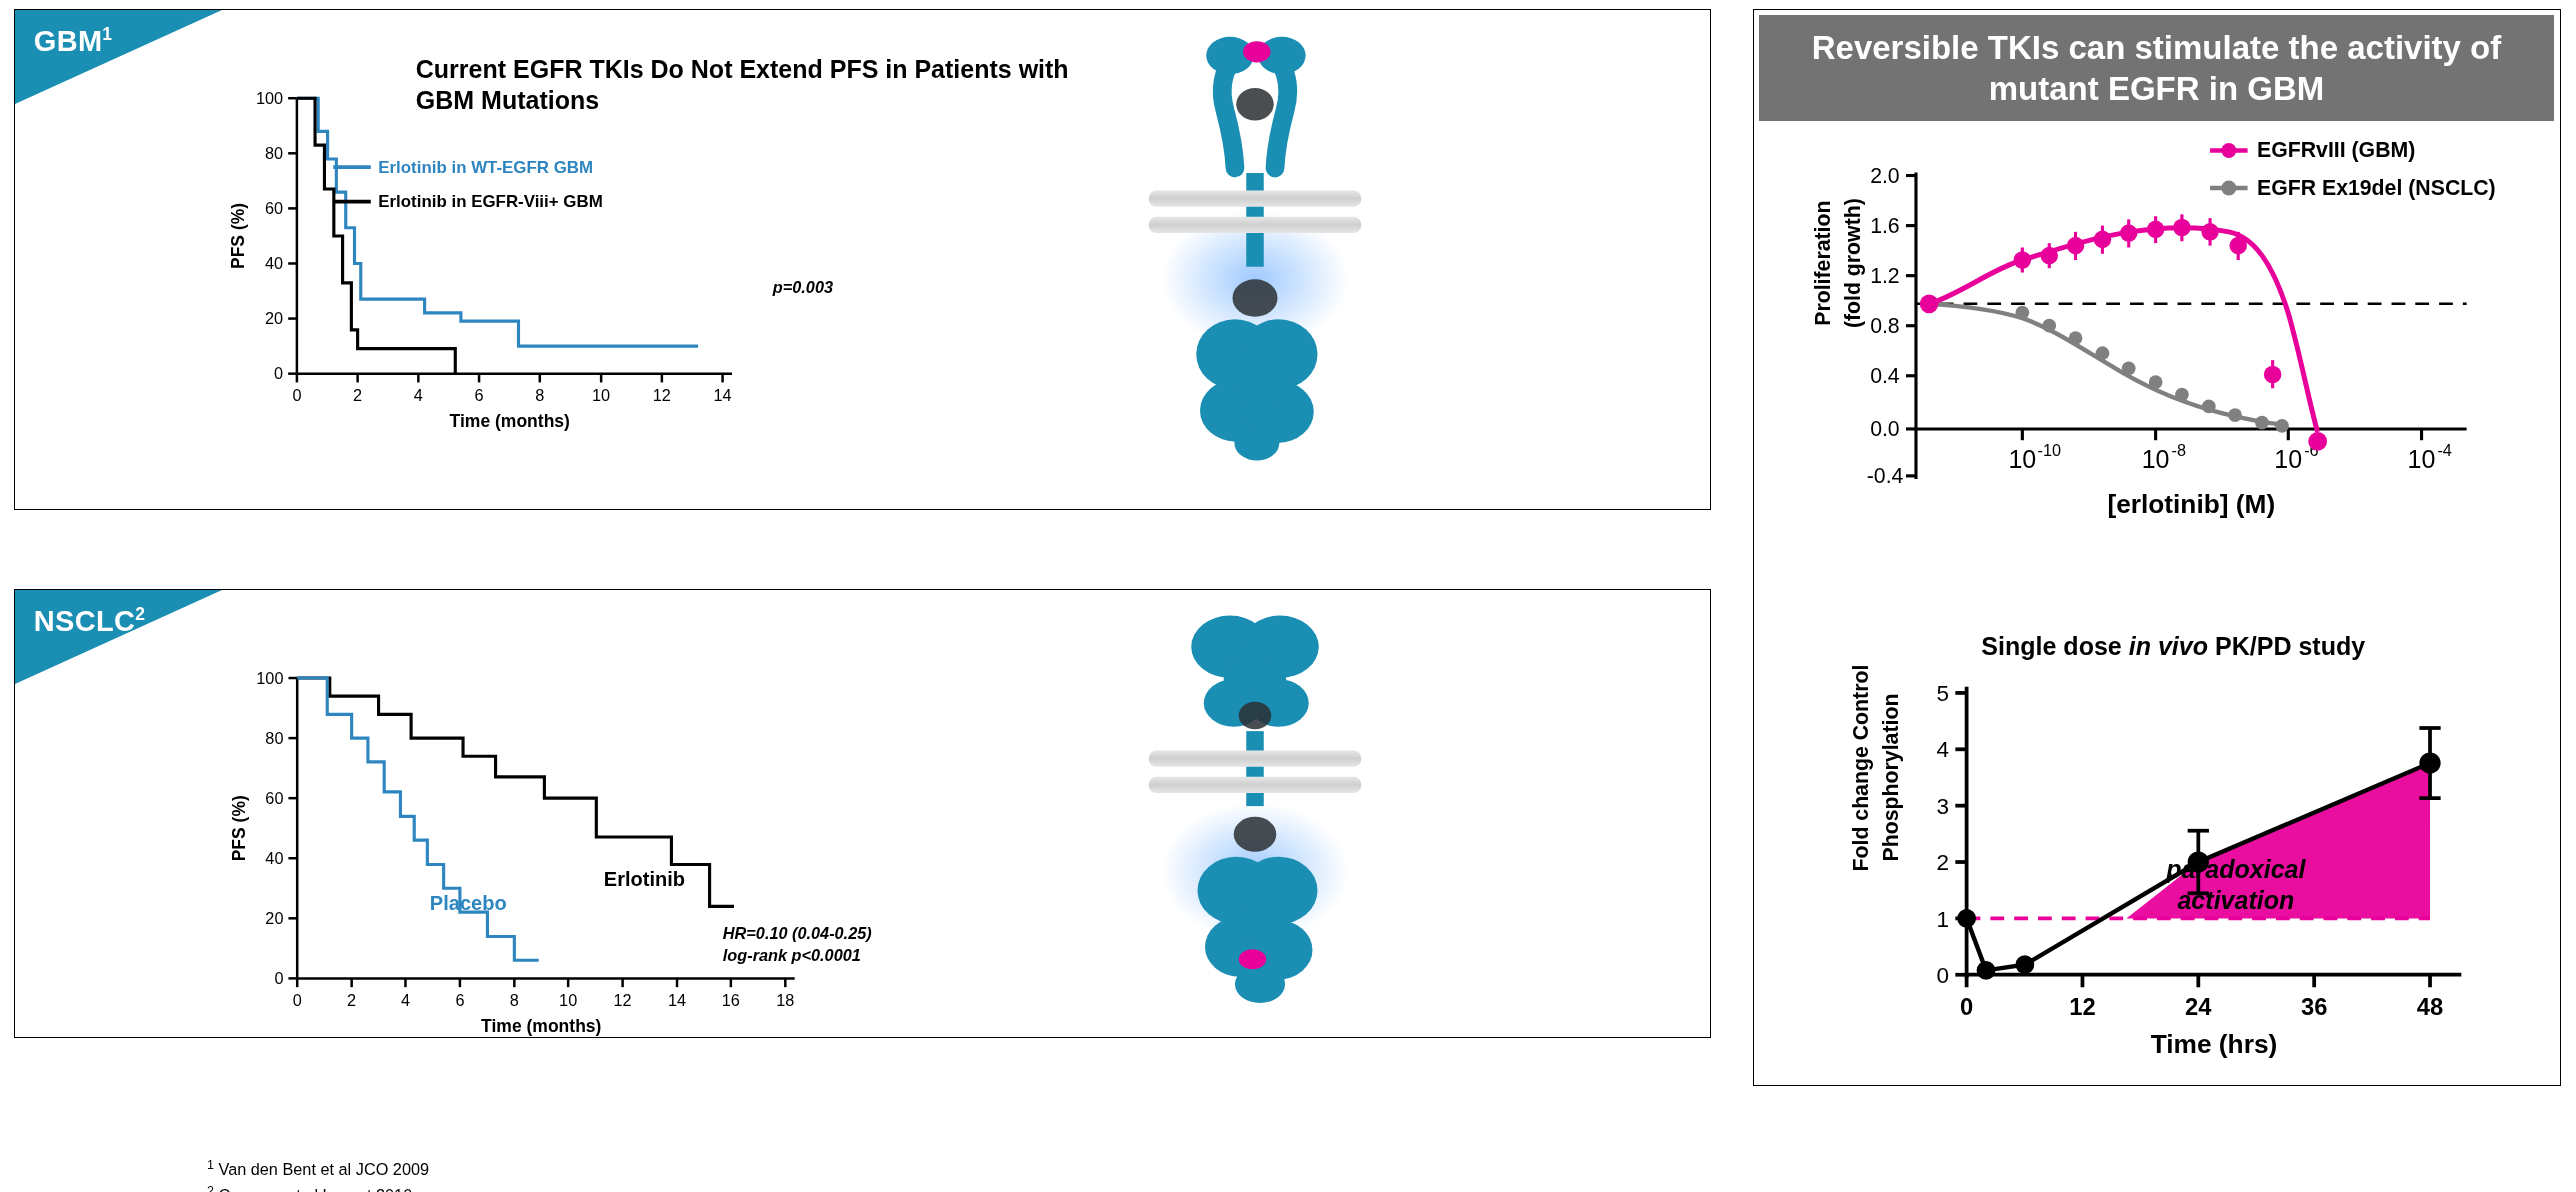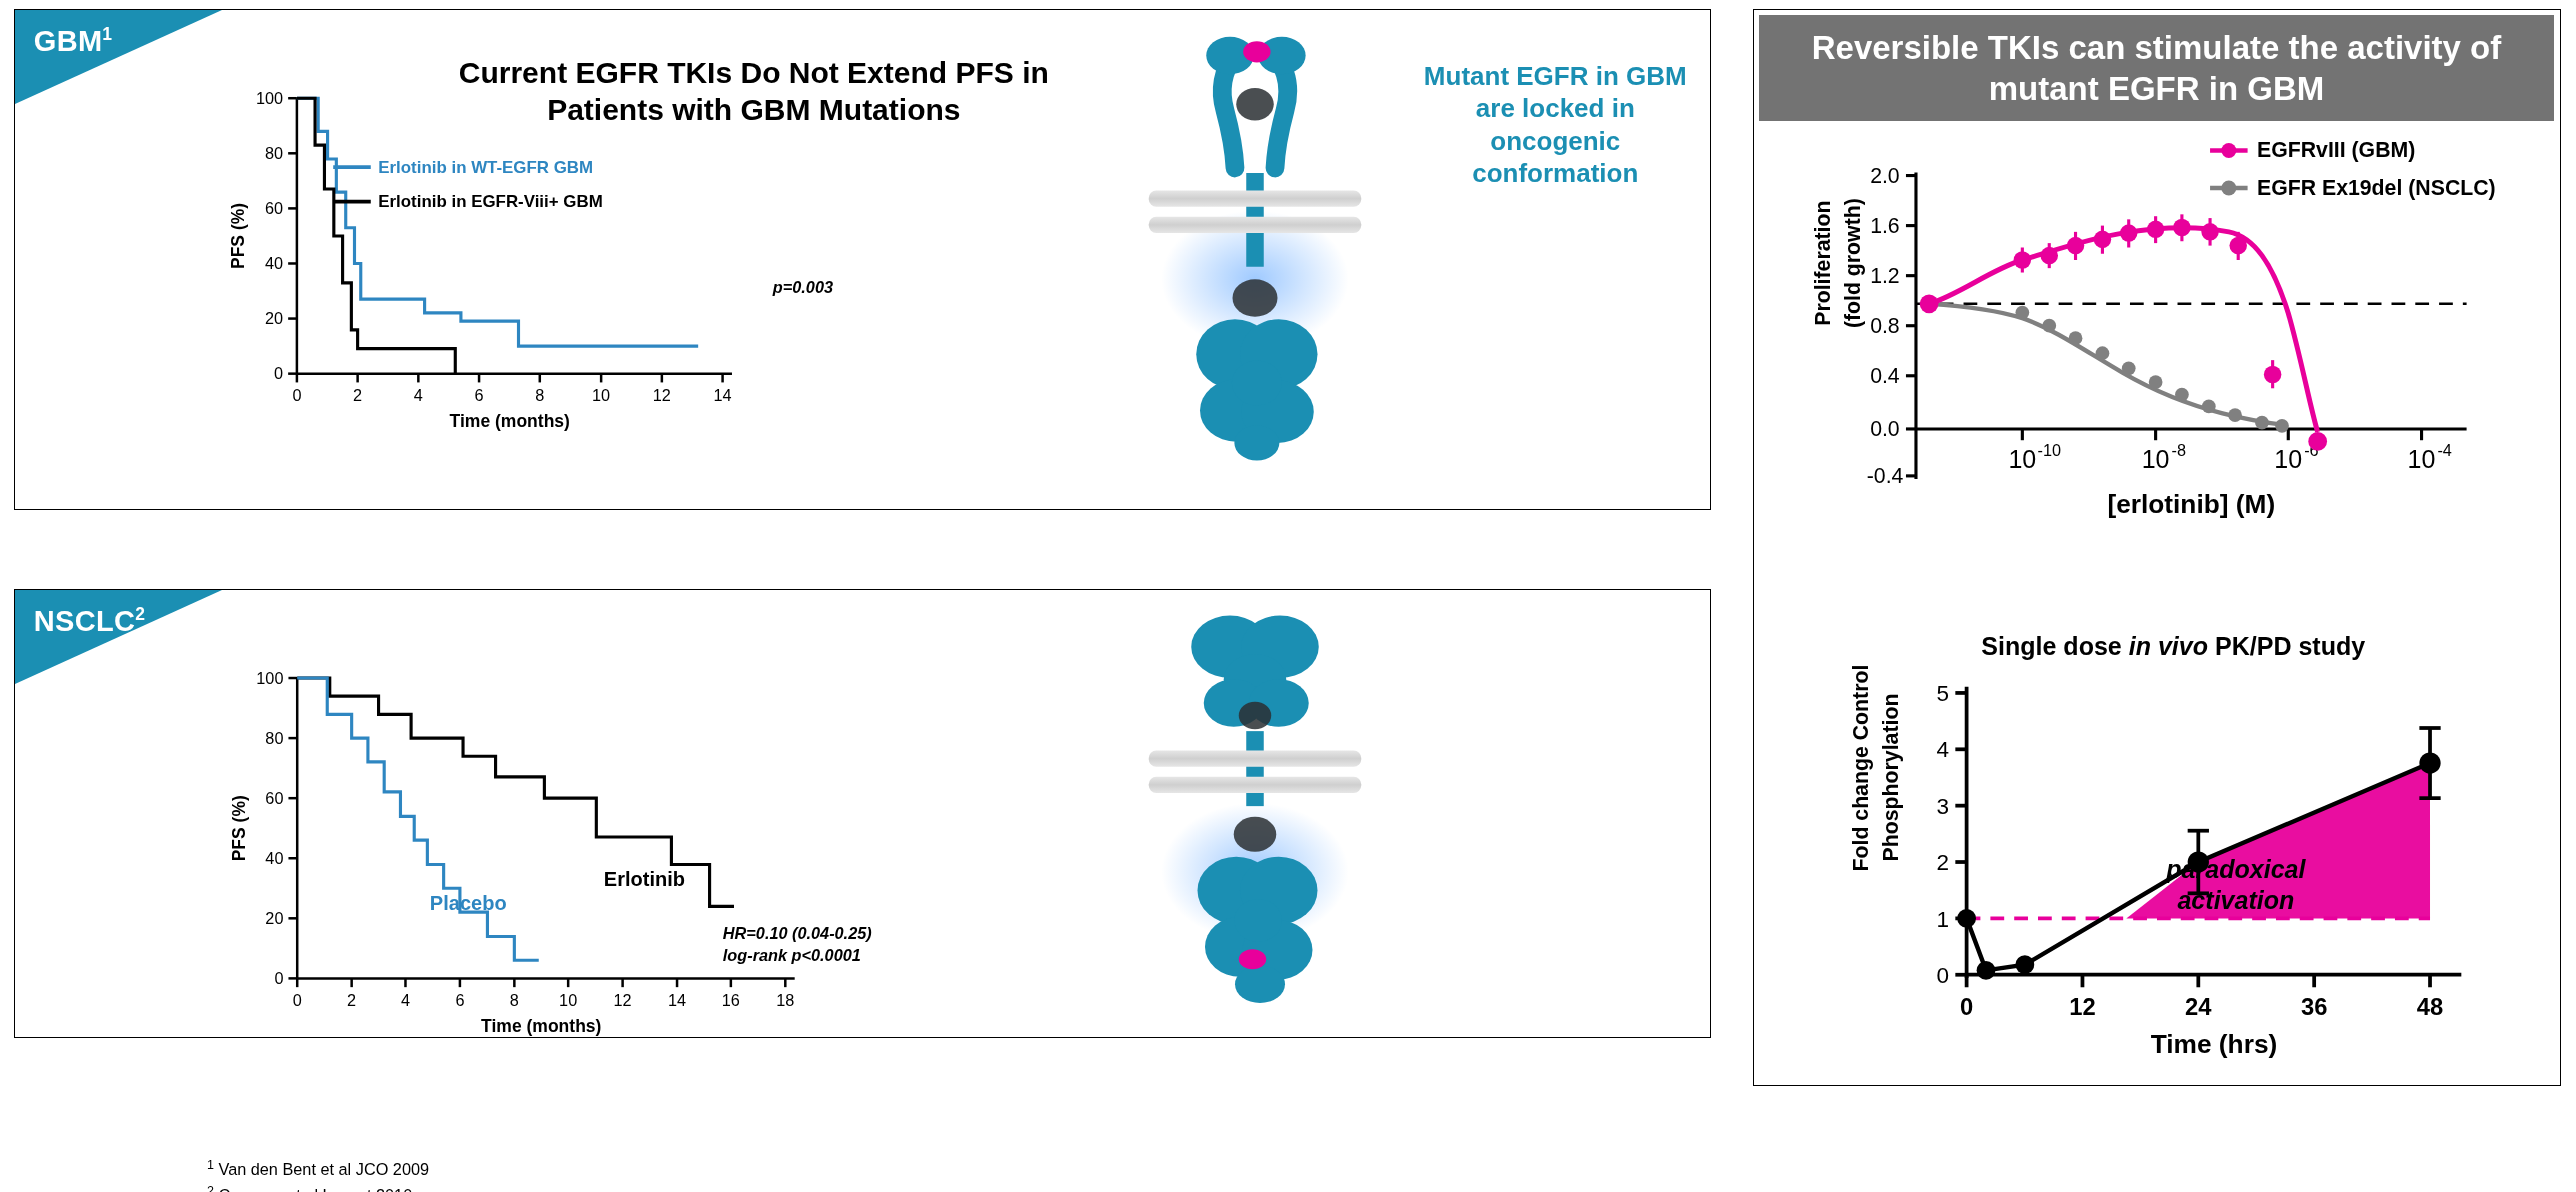--- a/index.html
+++ b/index.html
@@ -10,21 +10,21 @@
   .panel{position:absolute;border:1.9px solid #000;background:#fff;box-sizing:border-box;}
   #panel-gbm{left:13.8px;top:8.8px;width:1697px;height:501px;}
   #panel-nsclc{left:13.8px;top:589px;width:1697px;height:449px;}
   #panel-right{left:1753px;top:8.8px;width:808px;height:1077px;box-sizing:border-box;border:1.9px solid #000;}
 
   
   .ribbon{position:absolute;left:0;top:0;width:0;height:0;border-top:94px solid #1b8fb3;border-right:207px solid transparent;}
   .ribbon-label{position:absolute;left:19px;top:13.8px;color:#fff;font-size:29px;font-weight:bold;letter-spacing:0.3px;}
   .ribbon-label sup{font-size:17.5px;}
 
-  .panel-title{position:absolute;text-align:center;font-weight:bold;font-size:30px;line-height:1.25;}
+  .panel-title{position:absolute;font-weight:bold;font-size:25px;line-height:1.25;}
   #gbm-title{left:401px;top:44px;width:676px;}
 
   .teal-note{position:absolute;color:#1b8fb3;font-weight:bold;font-size:26px;line-height:1.25;text-align:center;}
   #gbm-note{left:1409px;top:50px;width:263px;}
   #nsclc-note{left:1409px;top:601px;width:276px;}
 
   .right-header{position:absolute;left:1759px;top:15px;width:795px;height:106px;background:#737373;color:#fff;
     display:flex;align-items:center;justify-content:center;text-align:center;font-size:33px;font-weight:bold;line-height:1.25;box-sizing:border-box;padding:0 17.5px;}
 
   .footnotes{position:absolute;left:207px;top:1156px;font-size:16.3px;line-height:1.5;}
@@ -144,21 +144,20 @@
         <ellipse cx="200" cy="430" rx="36" ry="30" fill="#2a2f33" opacity="0.85"></ellipse>
         <ellipse cx="168" cy="520" rx="62" ry="56" fill="#1b8fb3"></ellipse>
         <ellipse cx="238" cy="520" rx="62" ry="56" fill="#1b8fb3"></ellipse>
         <ellipse cx="170" cy="610" rx="58" ry="50" fill="#1b8fb3"></ellipse>
         <ellipse cx="236" cy="612" rx="58" ry="50" fill="#1b8fb3"></ellipse>
         <ellipse cx="203" cy="566" rx="40" ry="36" fill="#1b8fb3"></ellipse>
         <ellipse cx="203" cy="662" rx="36" ry="28" fill="#1b8fb3"></ellipse>
       </svg>
     </div>
 
-    <div class="teal-note" id="gbm-note">Mutant EGFR in GBM are locked in oncogenic conformation</div>
   </div>
 
   <div class="panel" id="panel-nsclc">
     <div class="ribbon"></div>
     <div class="ribbon-label">
       <span>NSCLC</span><sup>2</sup>
     </div>
 
     <div class="chart" id="chart-nsclc" style="left:188px;top:63px;width:664px;height:413px;">
       <svg width="664" height="413" viewBox="0 0 1060 660">

